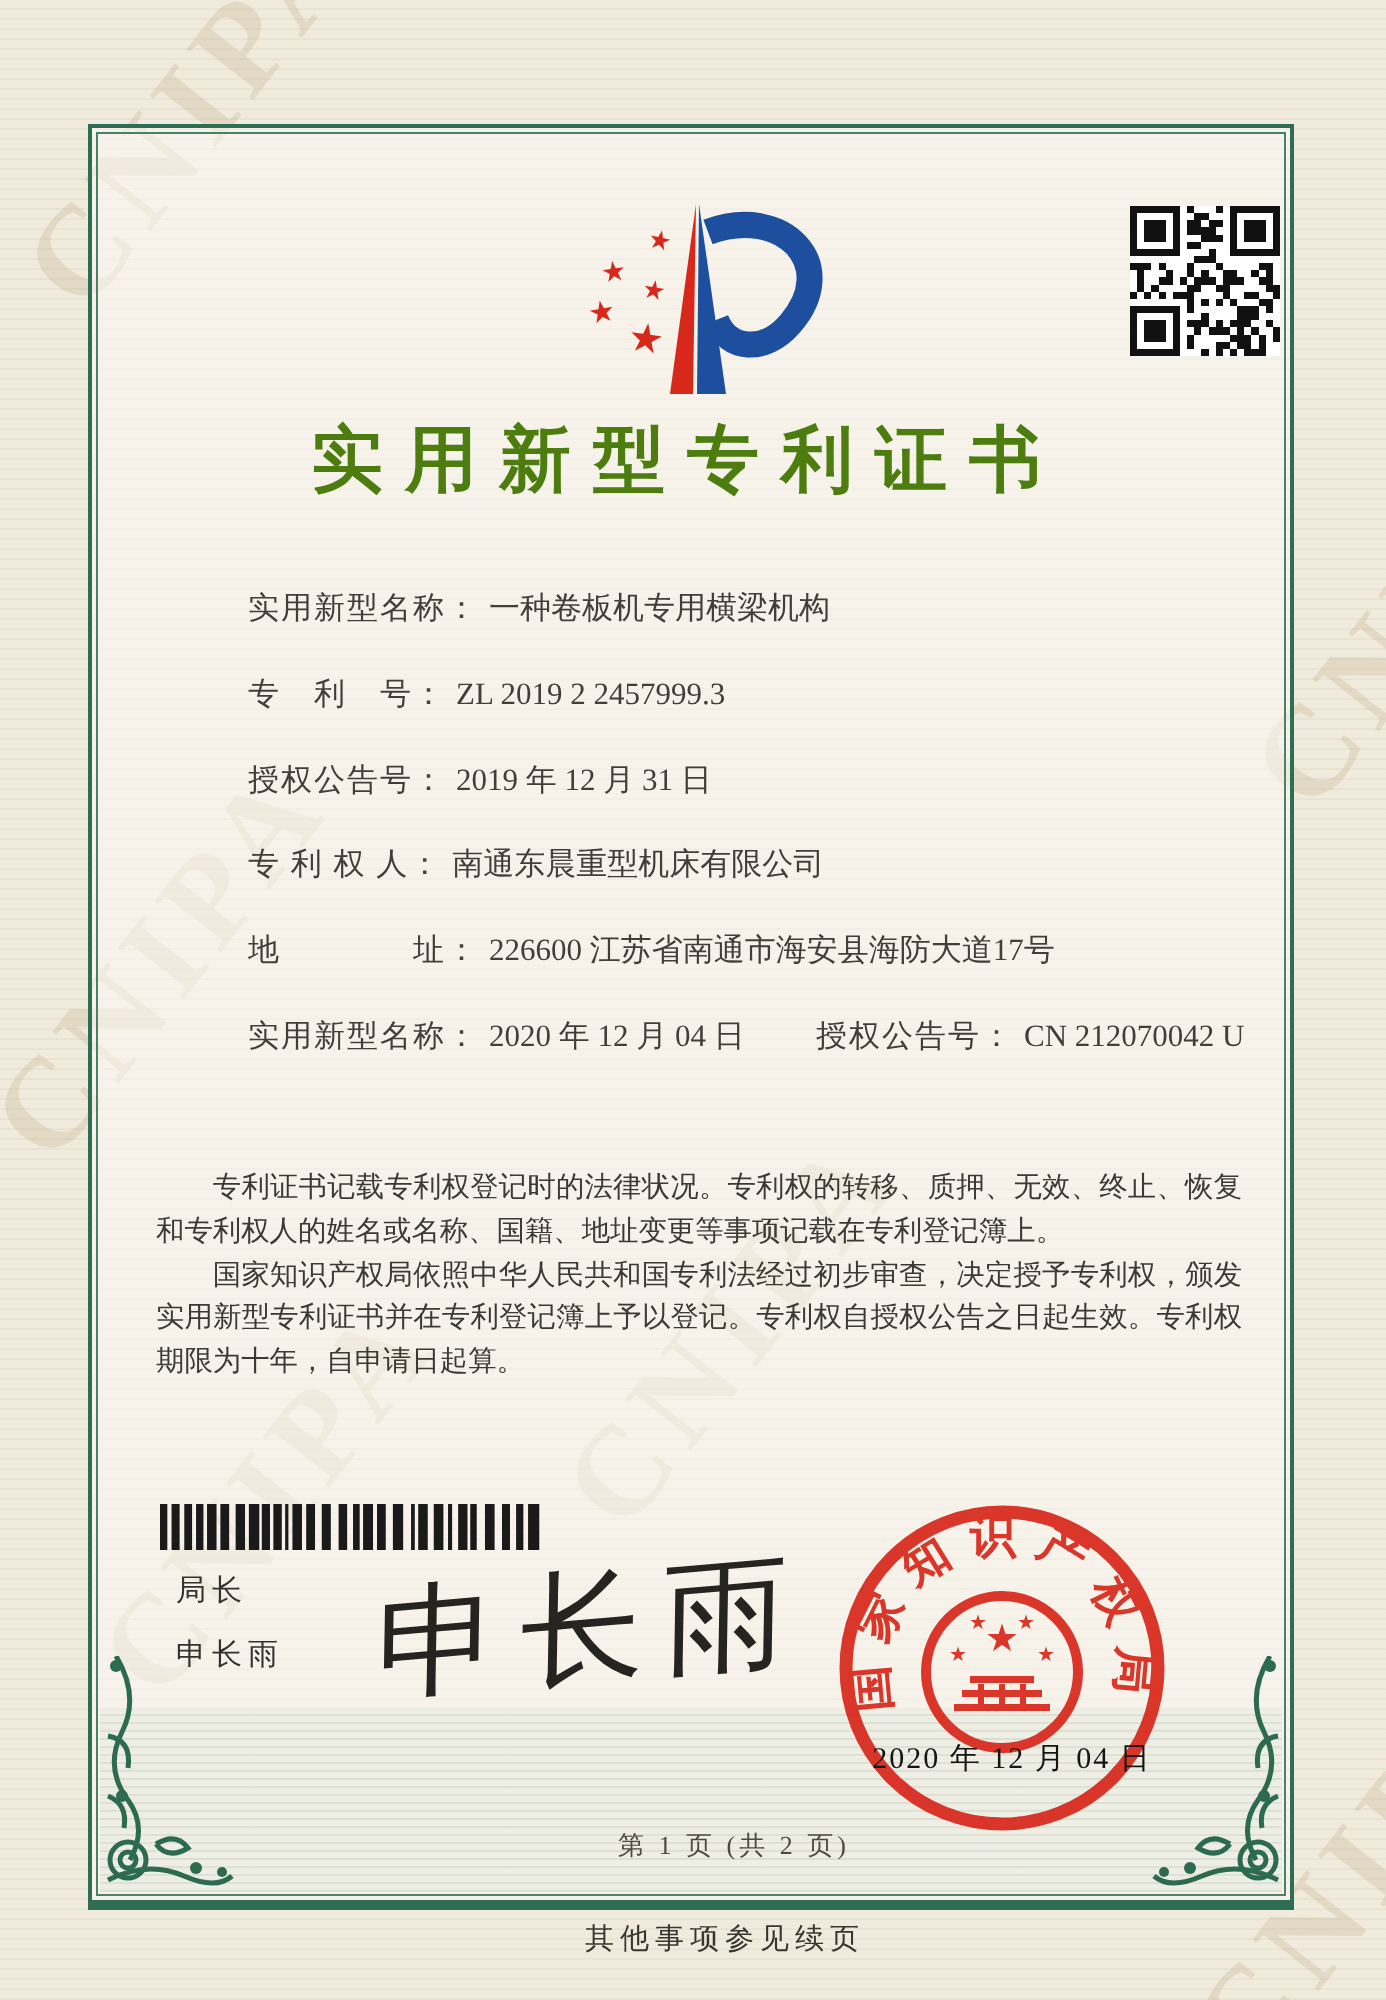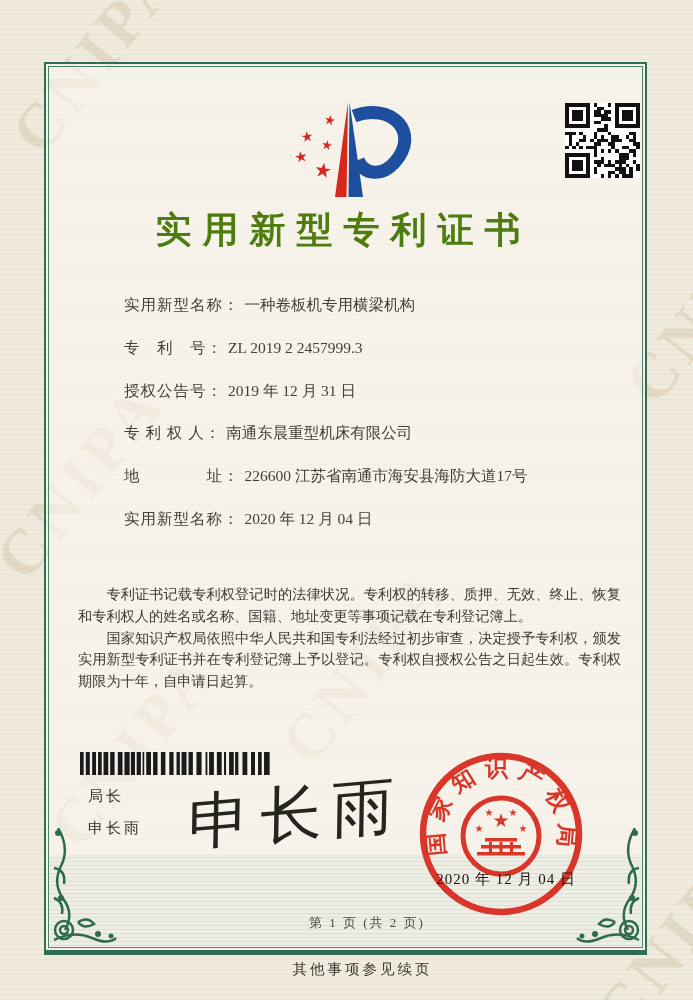--- a/index.html
+++ b/index.html
@@ -257,20 +257,21 @@
       <span class="flabel">授权公告号：</span><span>2019 年 12 月 31 日</span>
     </div>
     <div class="frow">
       <span class="flabel">专 利 权 人：</span><span>南通东晨重型机床有限公司</span>
     </div>
     <div class="frow">
       <span class="flabel">地　　　　址：</span><span>226600 江苏省南通市海安县海防大道17号</span>
     </div>
     <div class="frow">
       <span class="flabel">实用新型名称：</span><span>2020 年 12 月 04 日</span>
+      <span class="grant-no"><span class="flabel">授权公告号：</span><span>CN 212070042 U</span></span>
     </div>
   </div>
 
   <div class="abs paras">
     <p>专利证书记载专利权登记时的法律状况。专利权的转移、质押、无效、终止、恢复和专利权人的姓名或名称、国籍、地址变更等事项记载在专利登记簿上。</p>
     <p>国家知识产权局依照中华人民共和国专利法经过初步审查，决定授予专利权，颁发实用新型专利证书并在专利登记簿上予以登记。专利权自授权公告之日起生效。专利权期限为十年，自申请日起算。</p>
   </div>
 
   <svg class="abs barcode" width="190" height="23" viewBox="0 0 100 23" preserveAspectRatio="none">
     <g id="barcode-bars" fill="#1a1a1a">

